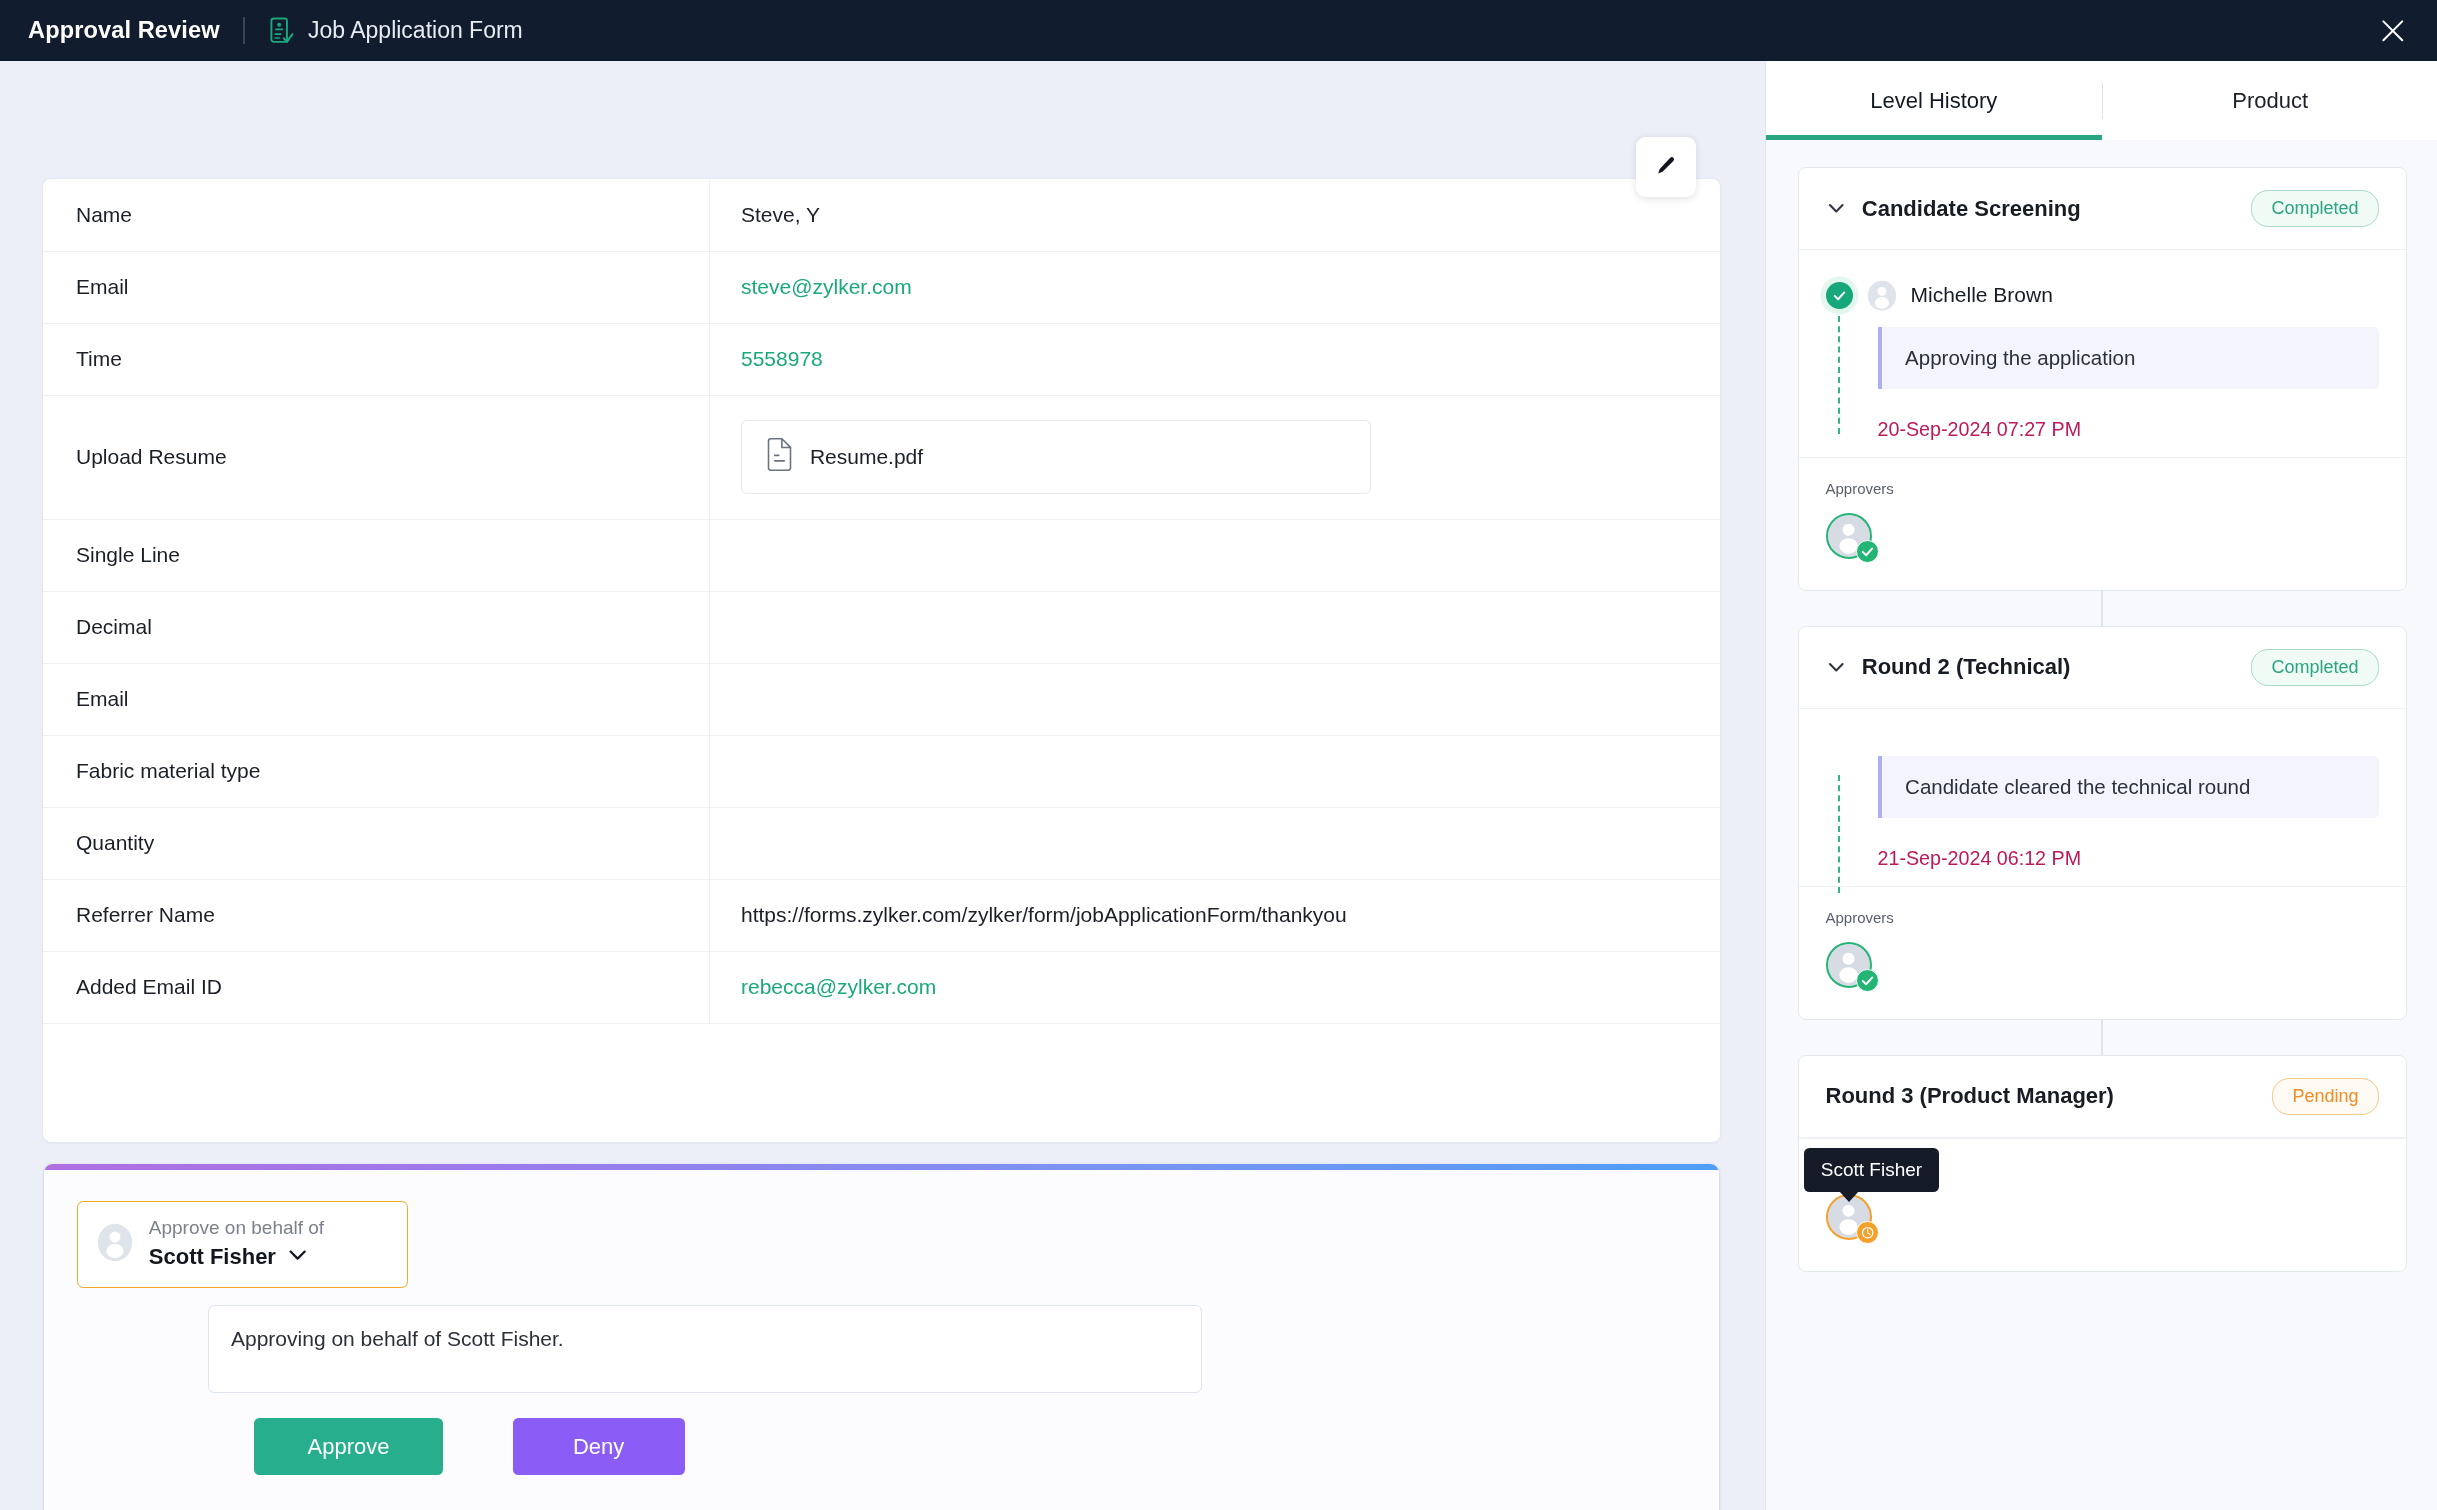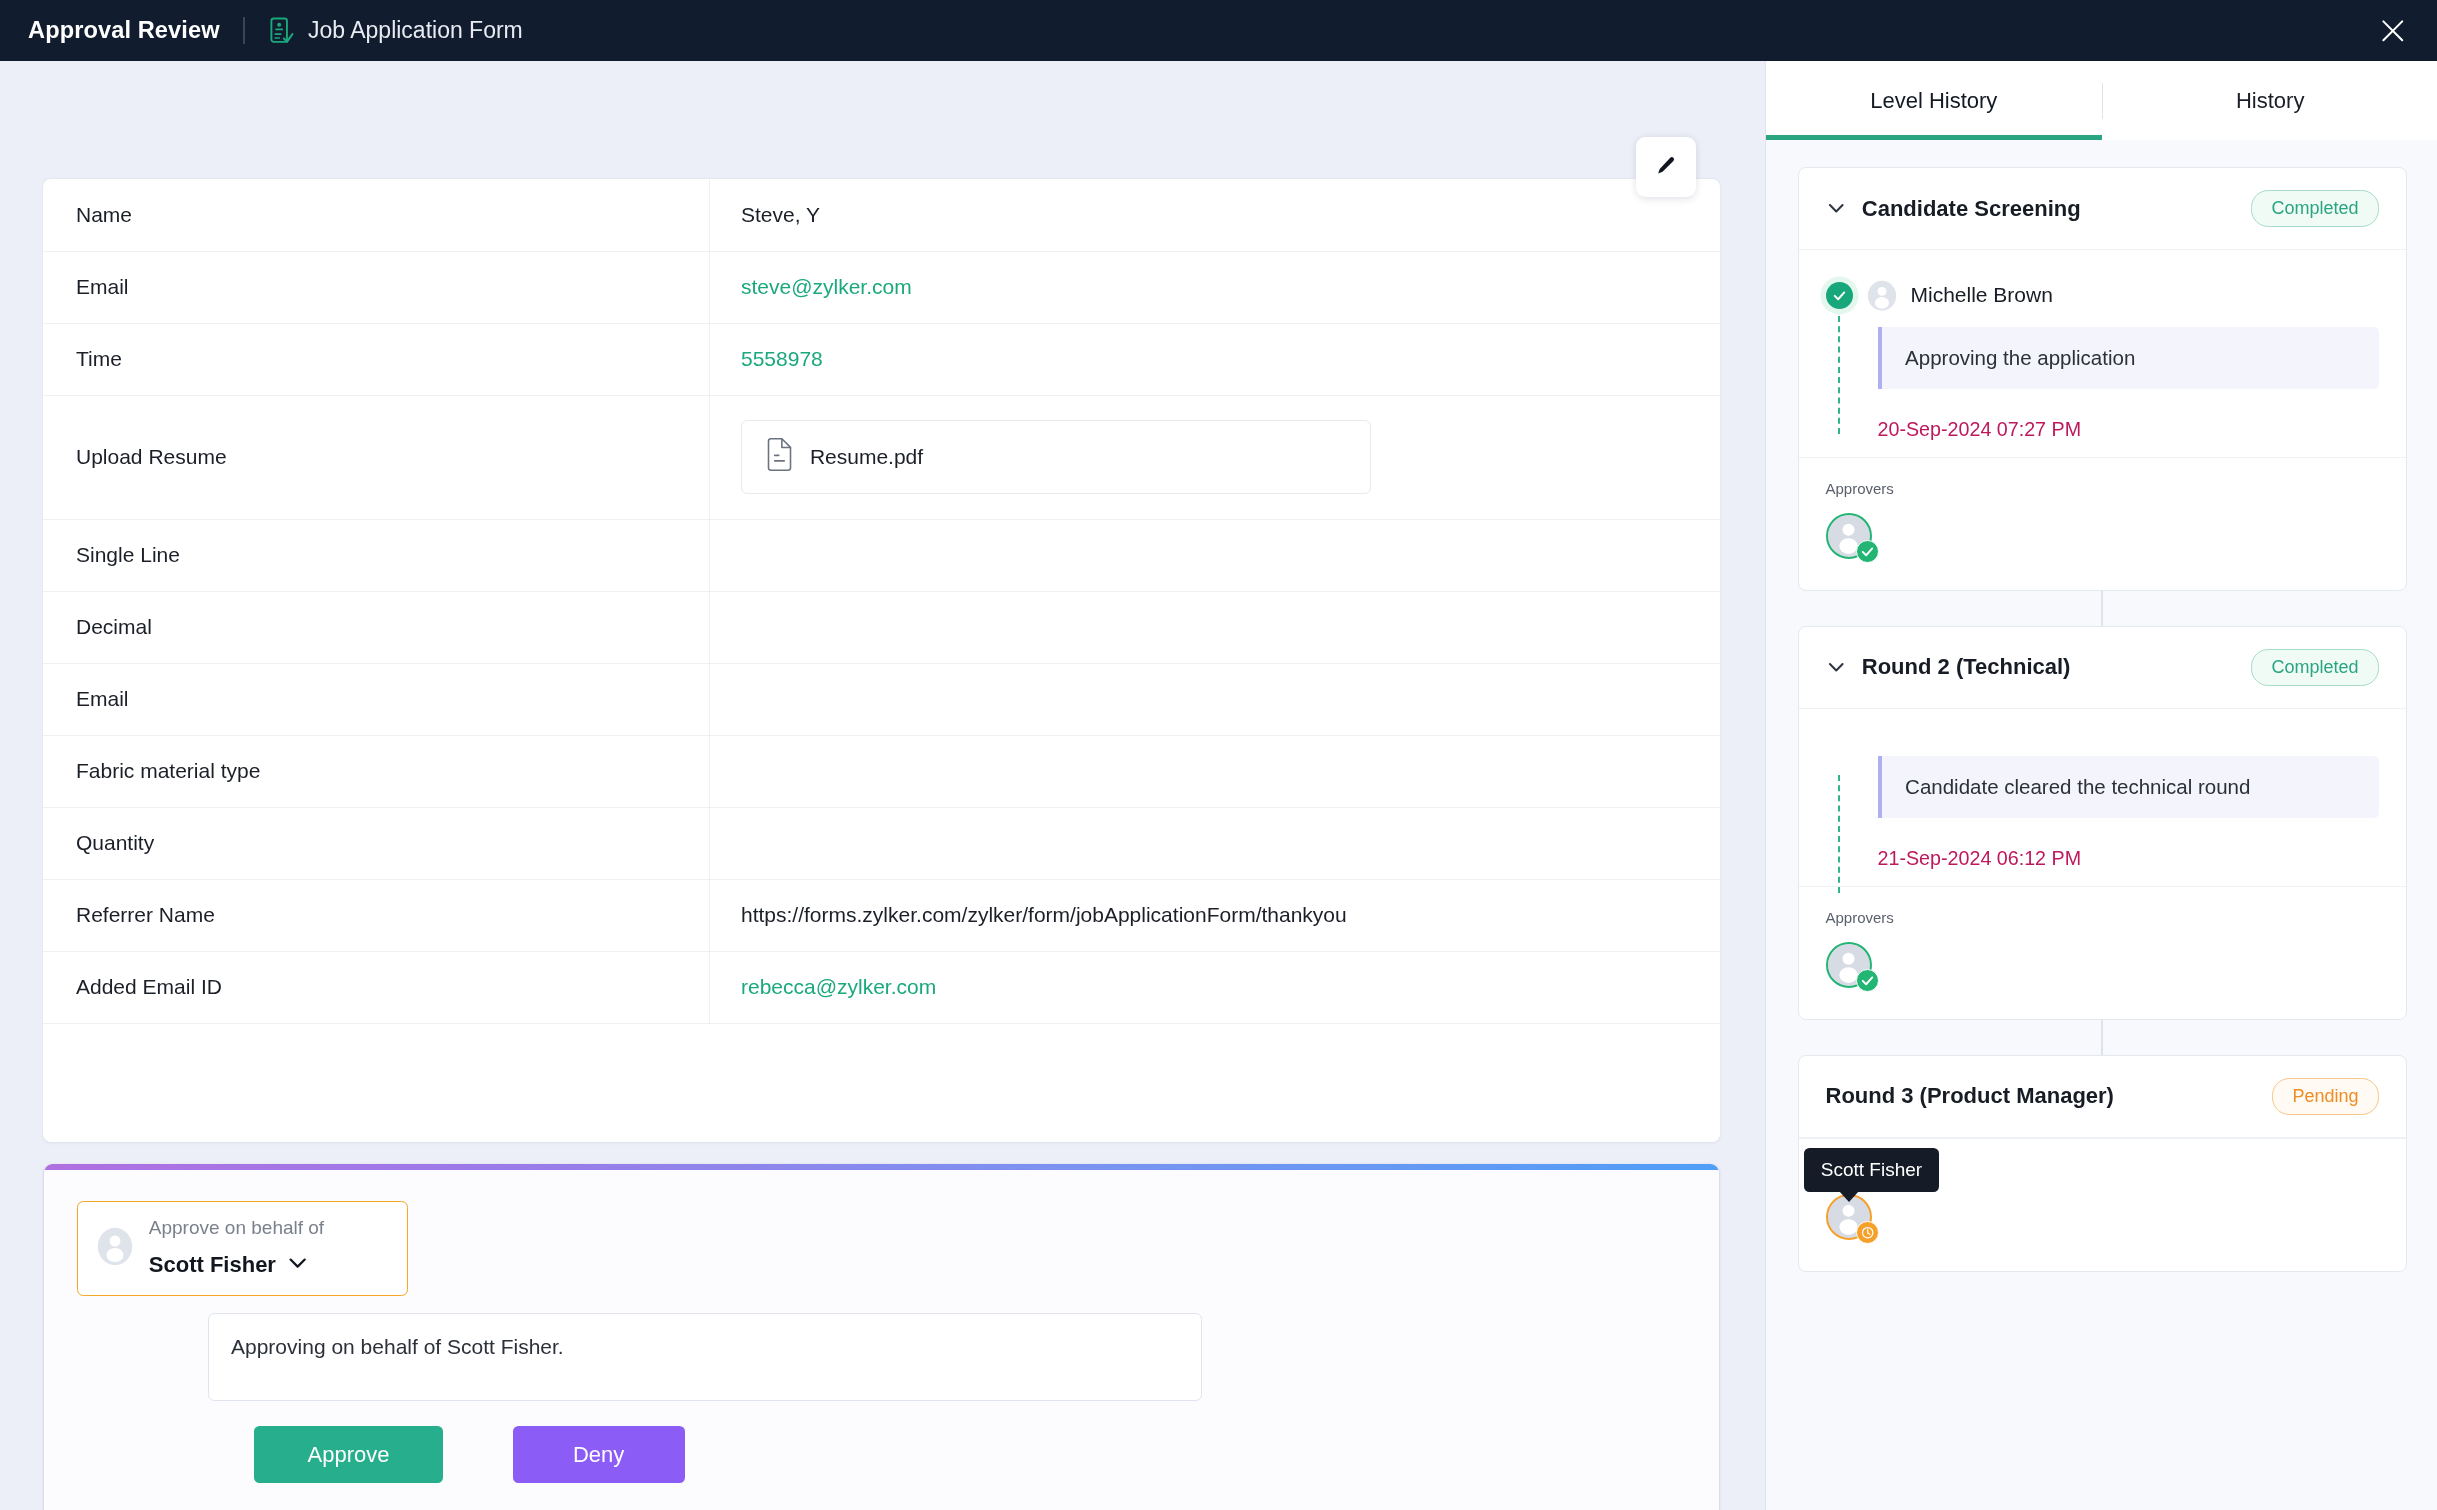--- a/index.html
+++ b/index.html
@@ -69,21 +69,21 @@
   }
   .approval-grad {
     height: 5.5px; width: 100%;
     background: linear-gradient(90deg, #b06fe0 0%, #9b7bea 28%, #7b93f0 62%, #4f9ef8 100%);
   }
   .behalf-box {
     margin: 31.5px 0 0 33px; width: 331px; border: 1.6px solid #f5a623; border-radius: 6.3px;
     padding: 15.8px 17.3px 17.3px 19px; display: flex; align-items: center; gap: 15.8px; cursor: pointer;
     background: #fff;
   }
-  .behalf-txt { display: flex; flex-direction: column; gap: 13px; }
+  .behalf-txt { display: flex; flex-direction: column; gap: 5px; }
   .behalf-label { font-size: 19px; color: #7b818c; line-height: 1.1; }
   .behalf-name-row { display: flex; align-items: center; gap: 12.6px; }
   .behalf-name { font-size: 22px; color: #12161e; font-weight: 700; }
   .comment-box {
     margin: 17.3px 0 0 164px; width: 994px; height: 88px;
     background: #ffffff; border: 0.8px solid #dfe4ee; border-radius: 6.3px;
     padding: 20.5px 22px; font-size: 21px; color: #2b3039; cursor: text;
   }
   .btn-row { display: flex; gap: 23.6px; margin: 25px 0 0 164px; }
   .btn {
@@ -300,21 +300,21 @@
           <button class="btn btn-approve">Approve</button>
           <button class="btn btn-deny">Deny</button>
         </div>
       </div>
     </div>
 
     <div class="right-pane">
       <div class="tabs">
         <div class="tab active">Level History</div>
         <div class="tab-divider"></div>
-        <div class="tab">History</div>
+        <div class="tab">Product</div>
       </div>
       <div class="levels" id="levels-container">
           <div class="level-card">
             <div class="level-head">
               <span class="chev"><svg viewBox="0 0 26 26" width="20.5" height="20.5" fill="none" xmlns="http://www.w3.org/2000/svg">
                   <path d="M5 9l8 8 8-8" stroke="#2f3540" stroke-width="2.6" stroke-linecap="round" stroke-linejoin="round"></path>
                 </svg></span>
               <span class="level-title">Candidate Screening</span>
               <span class="badge badge-completed">Completed</span>
             </div>

